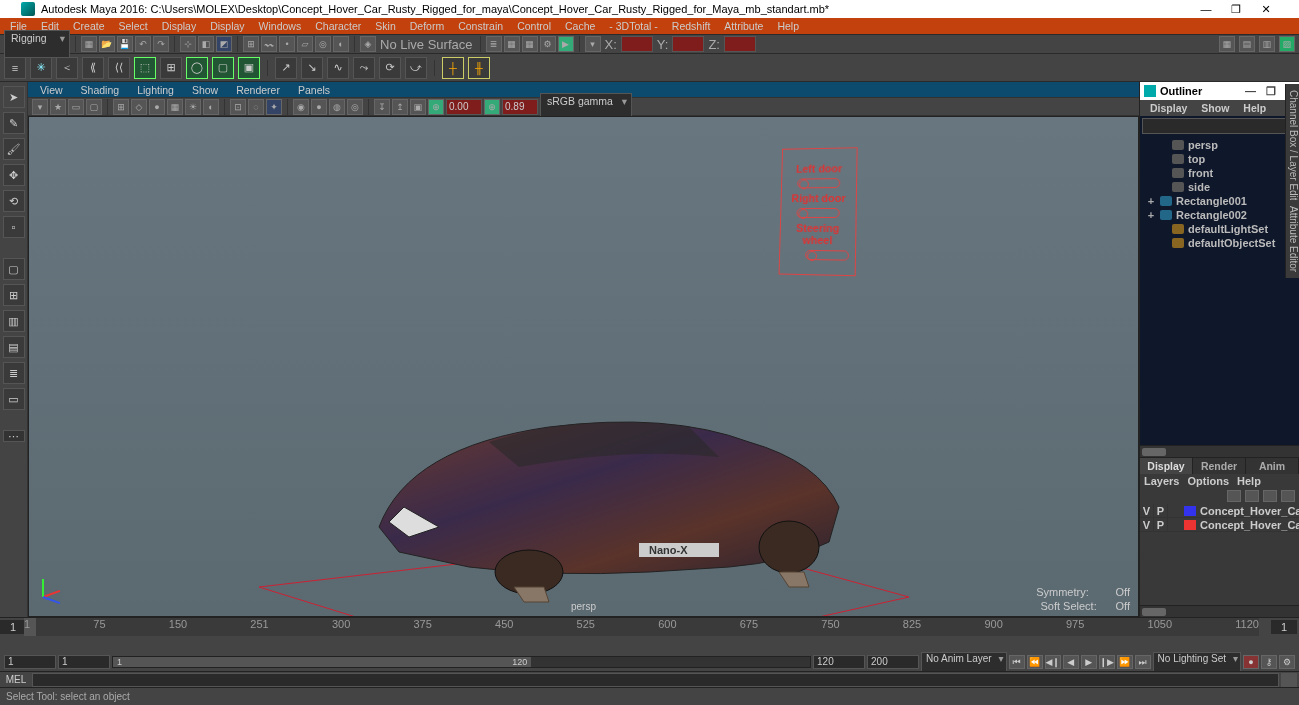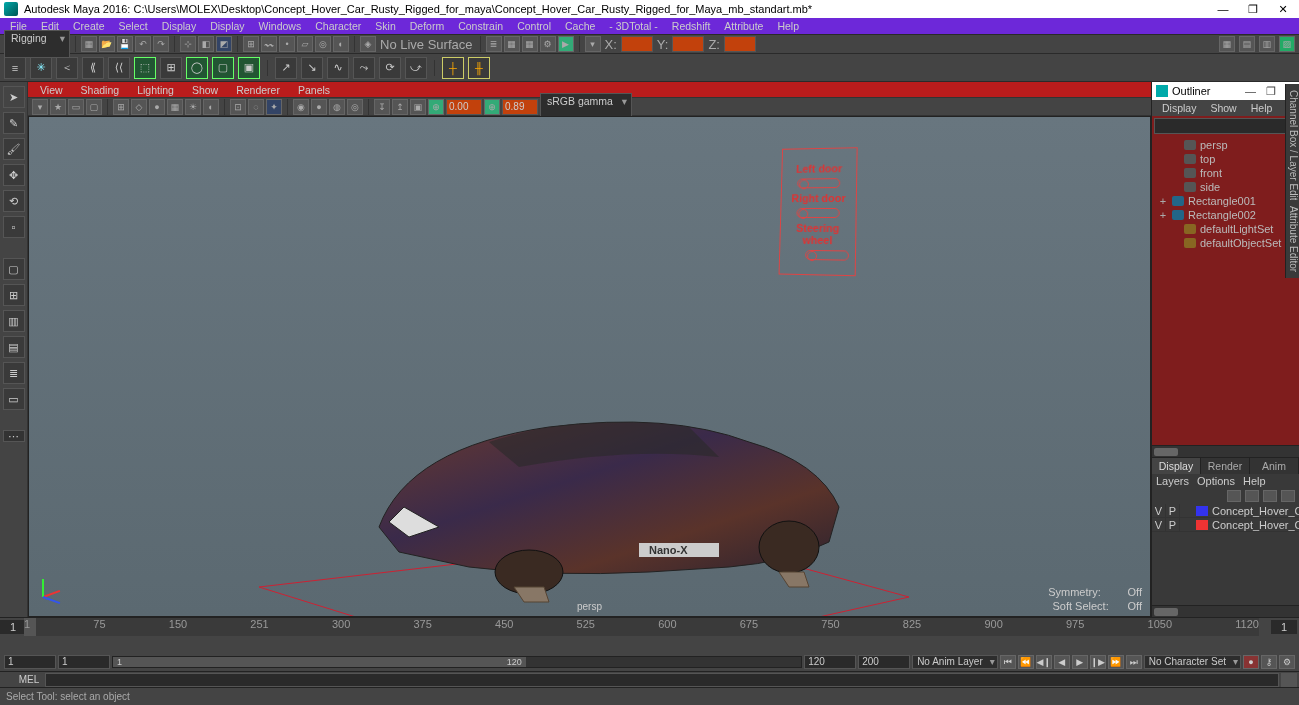--- a/index.html
+++ b/index.html
@@ -1,54 +1,54 @@
 <!DOCTYPE html>
 <html><head>
 <meta charset="utf-8">
 <style>
 * { margin:0; padding:0; box-sizing:border-box; font-family:"Segoe UI",Tahoma,sans-serif; font-size:11px; user-select:none; }
 body { background:#444; color:#ccc; width:1299px; height:705px; overflow:hidden; position:relative; }
 
-.titlebar { height:18px; background:#fff; color:#000; display:flex; align-items:center; padding:0 4px; }
+.titlebar { height:18px; background:#fff; color:#000; display:flex; align-items:center; padding:0 21px; }
 .titlebar .logo { width:14px; height:14px; background:linear-gradient(135deg,#0aa,#055); border-radius:2px; margin-right:6px; }
 .titlebar .wbtns { margin-left:auto; display:flex; gap:18px; padding-right:6px; }
 .titlebar .wbtns span { cursor:pointer; width:12px; text-align:center; }
 
-.menubar { height:16px; background:#6d28d9; display:flex; align-items:center; padding-left:4px; gap:2px; }
+.menubar { height:16px; background:#c2410c; display:flex; align-items:center; padding-left:4px; gap:2px; }
 .menubar span { padding:1px 6px; color:#ccc; cursor:pointer; font-size:10.5px; }
 
 .statusrow { height:20px; background:#444; border-top:1px solid #2a2a2a; border-bottom:1px solid #2a2a2a; display:flex; align-items:center; padding:0 4px; gap:2px; }
 .combo { background:#2d2d2d; border:1px solid #555; color:#ccc; height:28px; padding:0 18px 0 6px; position:relative; font-size:10.5px; line-height:14px; }
 .combo::after { content:"▾"; position:absolute; right:4px; top:0; color:#999; }
 .tbtn { width:16px; height:16px; background:#555; border:1px solid #666; cursor:pointer; display:inline-flex; align-items:center; justify-content:center; font-size:9px; color:#aaa; }
 .tbtn.on { background:#3a7; }
 .tbtn.blue { background:#346; }
 .sep { width:1px; height:16px; background:#333; margin:0 3px; }
-.numfield { background:#c2410c; border:1px solid #555; color:#ccc; width:32px; height:16px; padding:0 2px; font-size:10px; line-height:14px; }
+.numfield { background:#7f1d1d; border:1px solid #555; color:#ccc; width:32px; height:16px; padding:0 2px; font-size:10px; line-height:14px; }
 .lbl { color:#aaa; font-size:13px; padding:0 2px; }
 
 .shelfrow { height:28px; background:#444; border-bottom:1px solid #2a2a2a; display:flex; align-items:center; padding:0 4px; gap:4px; }
 .shelfbtn { width:22px; height:22px; border:1px solid #555; background:#3a3a3a; cursor:pointer; display:flex; align-items:center; justify-content:center; }
 .shelfbtn.hi { border:1px solid #6f6; background:#253; }
 .shelfbtn.yel { border:1px solid #cc6; }
 
 .main { position:absolute; top:82px; left:0; right:0; bottom:88px; display:flex; background:#444; }
 .toolbox { width:28px; background:#444; border-right:1px solid #333; display:flex; flex-direction:column; align-items:center; gap:4px; padding-top:4px; }
 .toolbox .tool { width:22px; height:22px; border:1px solid #555; background:#3a3a3a; cursor:pointer; display:flex; align-items:center; justify-content:center; }
 .toolbox .gap { height:12px; }
 .viewport-wrap { flex:1; display:flex; flex-direction:column; min-width:0; }
-.panelmenu { height:16px; background:#b91c1c; display:flex; align-items:center; padding-left:4px; gap:2px; border-bottom:1px solid #333; }
+.panelmenu { height:16px; background:#0c4a6e; display:flex; align-items:center; padding-left:4px; gap:2px; border-bottom:1px solid #333; }
 .panelmenu span { padding:1px 8px; color:#ccc; font-size:10.5px; cursor:pointer; }
 .paneltb { height:18px; background:#444; display:flex; align-items:center; padding:0 4px; gap:2px; border-bottom:1px solid #333; }
 .viewport { flex:1; background:linear-gradient(#68767f,#5b6971); position:relative; overflow:hidden; border:1px solid #222; }
 
 .sidetext { position:absolute; right:0; top:84px; width:14px; writing-mode:vertical-rl; color:#bbb; font-size:10px; background:#3a3a3a; border-left:1px solid #222; text-align:center; padding:6px 0; z-index:5; }
 .sidetext2 { position:absolute; right:0; top:200px; width:14px; writing-mode:vertical-rl; color:#bbb; font-size:10px; background:#3a3a3a; border-left:1px solid #222; text-align:center; padding:6px 0; z-index:5; }
 
-.outliner { width:148px; background:#7f1d1d; border-left:1px solid #222; display:flex; flex-direction:column; }
+.outliner { width:160px; background:#0f172a; border-left:1px solid #222; display:flex; flex-direction:column;font-weight:bold; }
 .outliner .winhdr { height:18px; background:#fff; color:#000; display:flex; align-items:center; padding:0 4px; }
 .outliner .winhdr .ico { width:12px; height:12px; background:#0aa; margin-right:4px; }
 .outliner .winhdr .btns { margin-left:auto; display:flex; gap:10px; color:#444; }
 .outliner .omenu { height:16px; background:#444; display:flex; align-items:center; padding-left:4px; gap:2px; }
 .outliner .omenu span { padding:1px 6px; font-size:10.5px; color:#ccc; }
 .outliner .search { height:16px; background:#2a2a2a; margin:2px; border:1px solid #555; }
 .outliner .tree { flex:1; overflow:auto; padding:2px 0; }
 .outliner .node { display:flex; align-items:center; height:14px; padding-left:18px; gap:4px; font-size:10.5px; color:#bbb; cursor:pointer; }
 .outliner .node .exp { width:10px; text-align:center; color:#aaa; }
 .outliner .node .nico { width:12px; height:10px; background:#268; border-radius:2px; }
@@ -74,25 +74,25 @@
 .timeline .ruler { height:18px; background:#3a3a3a; position:relative; margin:0 40px 0 24px; }
 .timeline .ruler .marker { position:absolute; left:0; width:12px; height:18px; background:#555; }
 .timeline .ticks { position:absolute; left:24px; right:40px; top:0; height:18px; display:flex; justify-content:space-between; color:#999; font-size:9px; }
 .timeline .curframe { position:absolute; right:2px; top:2px; width:26px; height:14px; background:#2a2a2a; color:#ccc; text-align:center; line-height:14px; }
 .timeline .curframe.l { right:auto; left:0; }
 .rangerow { position:absolute; left:0; right:0; bottom:34px; height:18px; background:#444; display:flex; align-items:center; gap:2px; padding:0 4px; }
 .rangerow .rfield { background:#2a2a2a; border:1px solid #555; width:52px; height:14px; color:#ccc; padding:0 3px; font-size:10px; line-height:12px; }
 .rangerow .slider { flex:1; height:12px; background:#333; position:relative; border:1px solid #222; }
 .rangerow .slider .bar { position:absolute; left:0; width:60%; height:100%; background:#555; }
 .rangerow .pbtn { width:16px; height:14px; background:#555; border:1px solid #666; cursor:pointer; display:flex; align-items:center; justify-content:center; color:#ccc; font-size:9px; }
-.rangerow .animcombo { background:#2d2d2d; border:1px solid #555; height:14px; padding:0 14px 0 4px; color:#ccc; font-size:10px; position:relative; line-height:12px; }
+.rangerow .animcombo { background:#2d2d2d; border:1px solid #555; height:20px; padding:0 14px 0 4px; color:#ccc; font-size:10px; position:relative; line-height:12px; }
 .rangerow .animcombo::after { content:"▾"; position:absolute; right:2px; top:0; color:#999; }
 
 .cmdrow { position:absolute; left:0; right:0; bottom:18px; height:16px; background:#444; display:flex; align-items:center; border-top:1px solid #222; }
-.cmdrow .mel { width:32px; text-align:center; color:#ccc; font-size:10px;margin-left:13px; }
+.cmdrow .mel { width:32px; text-align:center; color:#ccc; font-size:10px; }
 .cmdrow .cmd { flex:1; height:14px; background:#2a2a2a; border:1px solid #555; }
 .cmdrow .res { width:16px; height:14px; background:#555; margin:0 2px; }
 
 .helpline { position:absolute; left:0; right:0; bottom:0; height:18px; background:#444; color:#aaa; font-size:10px; padding:2px 6px; border-top:1px solid #222; line-height:14px; }
 
 .vp-label { position:absolute; font-size:10px; }
 .rigbox { position:absolute; border:1px solid #d44; transform:perspective(600px) rotateY(-12deg) rotateX(6deg); padding:10px 8px; color:#d33; font-weight:bold; text-align:center; }
 .rigbox .rlbl { font-size:11px; margin:4px 0; }
 .rigbox .rslide { width:44px; height:10px; border:1px solid #d44; border-radius:5px; position:relative; margin:4px auto; }
 .rigbox .rslide::after { content:""; position:absolute; left:1px; top:0; width:8px; height:8px; border:1px solid #d44; border-radius:50%; }
@@ -458,21 +458,21 @@
   <div class="playbtns">
     <div class="pbtn">⏮</div>
     <div class="pbtn">⏪</div>
     <div class="pbtn">◀❙</div>
     <div class="pbtn">◀</div>
     <div class="pbtn">▶</div>
     <div class="pbtn">❙▶</div>
     <div class="pbtn">⏩</div>
     <div class="pbtn">⏭</div>
   </div>
-  <div class="animcombo">No Character Set</div>
+  <div class="animcombo">No Lighting Set</div>
   <div class="pbtn" style="background:#833">●</div>
   <div class="pbtn">⚷</div>
   <div class="pbtn">⚙</div>
 </div>
 
 <div class="cmdrow">
   <div class="mel">MEL</div>
   <div class="cmd"></div>
   <div class="res"></div>
 </div>

